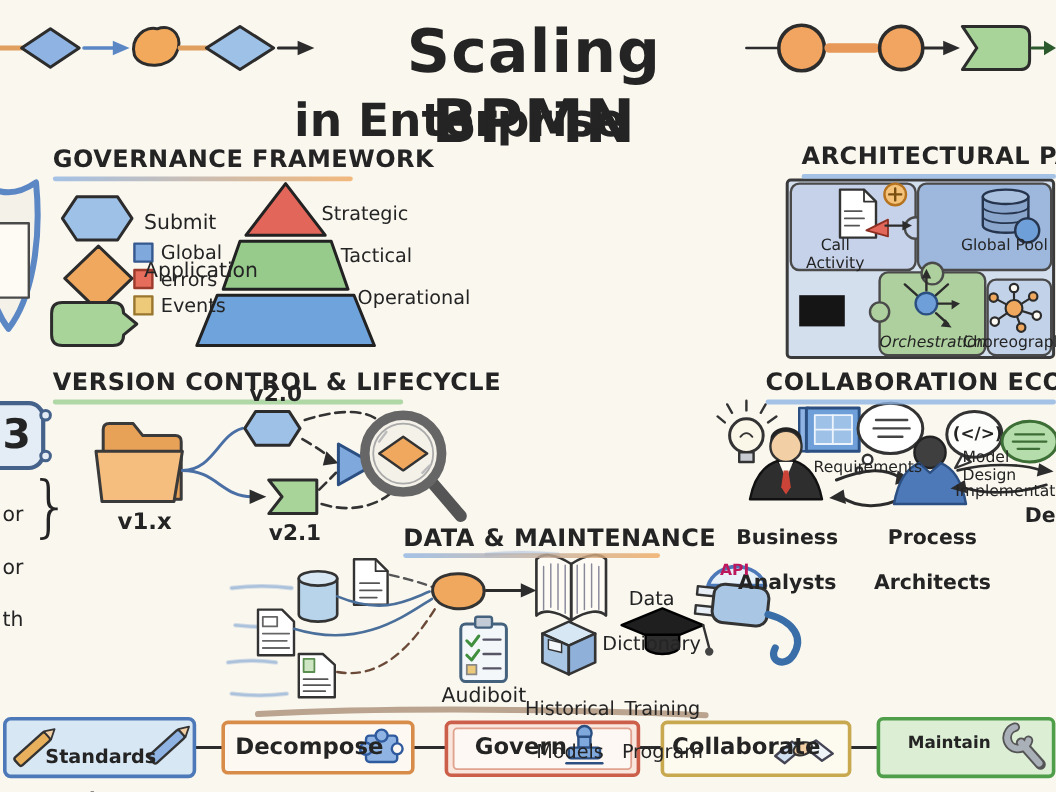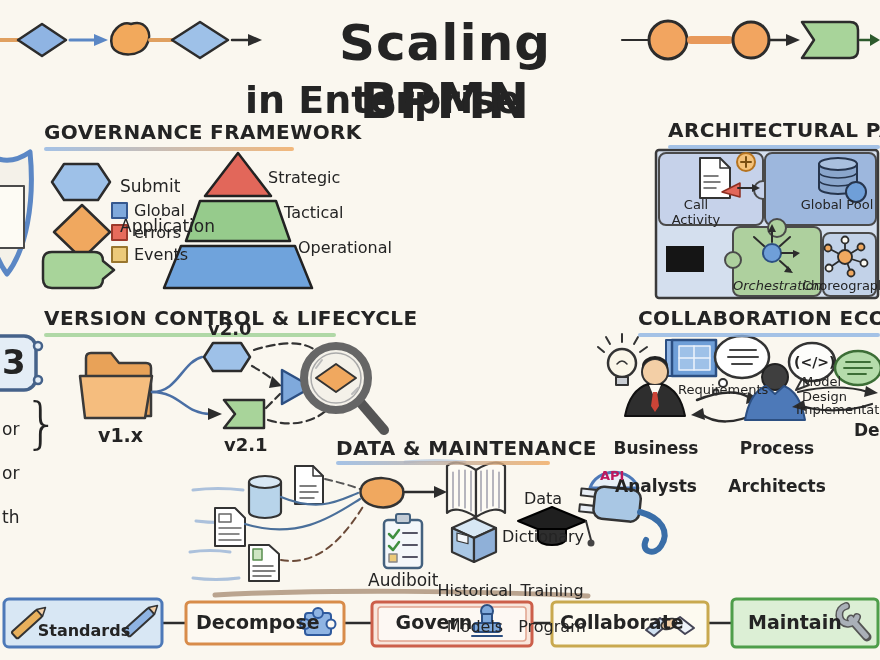--- a/index.html
+++ b/index.html
@@ -411,15 +411,15 @@
   <span class="ln">Program</span>
 </div>
 
 <div class="lbl b c" style="left:32px;top:604px;width:104px;font-size:16px;line-height:18px;">
   <span class="ln">Standards</span>
   <span class="ln">First</span>
 </div>
 <div class="lbl b c" style="left:196px;top:611px;width:108px;font-size:19px;">Decompose</div>
 <div class="lbl b c" style="left:392px;top:611px;width:84px;font-size:19px;">Govern</div>
 <div class="lbl b c" style="left:560px;top:611px;width:104px;font-size:19px;">Collaborate</div>
-<div class="lbl b c" style="left:748px;top:611px;width:86px;font-size:19px;">Maintain</div>
+<div class="lbl b c" style="left:748px;top:611px;width:86px;font-size:14px;">Maintain</div>
 
 </div>
 
 </body></html>

